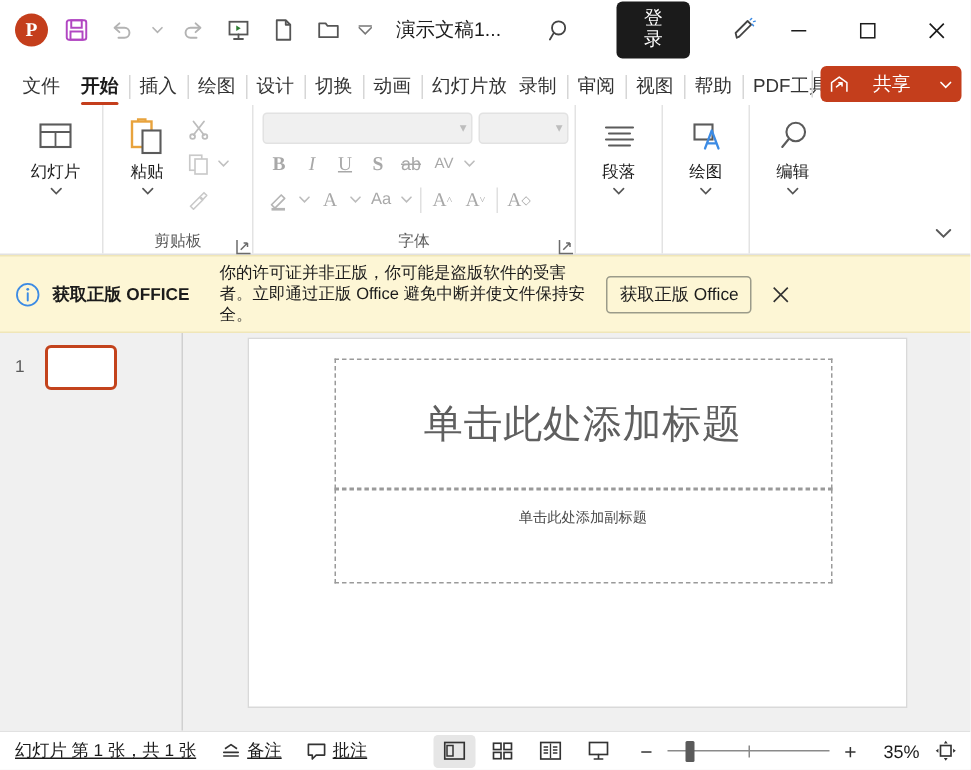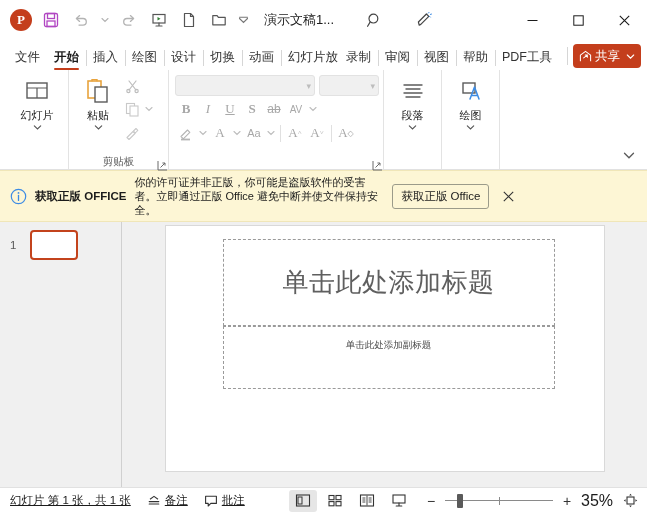--- a/index.html
+++ b/index.html
@@ -83,21 +83,21 @@
     content: ""; position: absolute;
     left: 6px; right: 6px; bottom: 0px; height: 2px;
     background: #c43e1c; border-radius: 1px;
   }
   .tab.clipped { overflow: hidden; max-width: 56px; }
   .share-btn {
     position: absolute; right: 6px; bottom: 2px;
     height: 24px;
     background: #c43e1c; color: #fff;
     border-radius: 4px;
-    display: flex; align-items: center; gap: 3px;
+    display: flex; align-items: center; gap: 16px;
     padding: 0 6px 0 6px;
     font-size: 12.5px;
     cursor: pointer;
   }
   .share-btn .sep-l { position:absolute; left:-6px; top:3px; bottom:3px; width:1px; background:#d6d6d6; }
 
   
   .ribbon {
     height: 100px; flex: 0 0 100px;
     background: #fff;
@@ -171,21 +171,21 @@
     border-top: 1px solid #f0e6b8;
     border-bottom: 1px solid #f0e6b8;
     display: flex; align-items: center;
     padding: 0 8px 0 10px;
     gap: 8px;
   }
   .msg-info { width: 17px; height: 17px; flex: 0 0 17px; }
   .msg-head { font-size: 11.5px; font-weight: bold; color: #1b1b1b; white-space: nowrap; }
   .msg-text {
     font-size: 11px; color: #1b1b1b; line-height: 14px;
-    width: 250px; flex: 0 0 250px; margin-left: 0;
+    width: 250px; flex: 0 0 250px; margin-left: 12px;
   }
   .msg-btn {
     background: #fdf6d5; border: 1px solid #9b9b8a;
     border-radius: 3px; font-size: 11.5px; color: #1b1b1b;
     padding: 4px 8px; cursor: pointer; white-space: nowrap;
     font-family: "Liberation Sans", sans-serif;
   }
   .msg-close { width: 22px; height: 22px; display:flex; align-items:center; justify-content:center; color:#333; cursor:pointer; }
 
   
@@ -260,21 +260,21 @@
   .viewbtn.active { background: #e6e6e6; }
   .zoomctl { display: flex; align-items: center; gap: 6px; margin-left: 8px; }
   .zminus, .zplus { width: 16px; height: 20px; display:flex; align-items:center; justify-content:center; font-size:14px; color:#333; }
   .slider { width: 108px; height: 20px; position: relative; display:flex; align-items:center; }
   .slider .track { position:absolute; left:0; right:0; height:1px; background:#8a8a8a; }
   .slider .mid { position:absolute; left:50%; top:6px; width:1px; height:8px; background:#8a8a8a; }
   .slider .knob {
     position: absolute; left: 12px; top: 3px;
     width: 6px; height: 14px; background: #5a5a5a; border-radius: 1px;
   }
-  .zoomval { font-size: 16px; color:#1b1b1b; width: 32px; text-align: right; }
+  .zoomval { font-size: 12px; color:#1b1b1b; width: 32px; text-align: right; }
   .fitbtn { width: 22px; height: 22px; display:flex; align-items:center; justify-content:center; margin-left: 6px; color:#333; }
   .ribbon-collapse {
     position: absolute; right: 10px; bottom: 6px;
     width: 16px; height: 16px; display:flex; align-items:center; justify-content:center;
     color: #5a5a5a;
   }
 </style>
 </head>
 <body>
 
@@ -337,20 +337,21 @@
 
     <div class="doc-title">演示文稿1...</div>
 
     <div class="title-search">
       <svg width="17" height="17" viewBox="0 0 17 17">
           <circle cx="7.4" cy="6.6" r="4.4" fill="none" stroke="#444" stroke-width="1.2"></circle>
           <path d="M4.1 10.1 1.6 14.3" stroke="#444" stroke-width="1.2" stroke-linecap="round"></path>
         </svg>
     </div>
 
+    <button class="signin-btn">登录</button>
 
     <div class="ink-btn">
       <svg width="18" height="18" viewBox="0 0 18 18">
           <path d="M4.2 14.2 3.4 11l8-8 2.4 2.4-8 8z" fill="none" stroke="#444" stroke-width="1.2" stroke-linejoin="round"></path>
           <path d="M13.2 2.2l.9-.9M15.4 3.4l1.1-.3M14.4 5.2l.9.9" stroke="#3c8be4" stroke-width="1" stroke-linecap="round"></path>
         </svg>
     </div>
 
     <div class="wincontrols">
       <div class="wc">
@@ -529,20 +530,21 @@
                 <path d="M1 1.5 4 4.5 7 1.5" fill="none" stroke="#bdbdbd" stroke-width="1.1" stroke-linecap="round"></path>
               </svg>
           </div>
           <div class="vdiv"></div>
           <div class="fbtn" style="font-family:'Liberation Serif',serif;font-size:13px">A<sup style="font-size:7px">˄</sup></div>
           <div class="fbtn" style="font-family:'Liberation Serif',serif;font-size:13px">A<sup style="font-size:7px">˅</sup></div>
           <div class="vdiv"></div>
           <div class="fbtn" style="font-family:'Liberation Serif',serif;font-size:13px">A<span style="font-size:8px">◇</span></div>
         </div>
       </div>
+      <div class="group-label">字体</div>
       <div class="dlg-launcher">
         <svg width="11" height="11" viewBox="0 0 11 11">
             <path d="M1 1v9h9" fill="none" stroke="#6b6b6b" stroke-width="1"></path>
             <path d="M3.5 7.5 8 3M8 3H5.4M8 3v2.6" stroke="#6b6b6b" stroke-width="1"></path>
           </svg>
       </div>
     </div>
 
     <div class="group" style="width:58px">
       <div class="group-body" style="justify-content:center">
@@ -577,20 +579,36 @@
             <svg width="9" height="7" viewBox="0 0 9 7">
                 <path d="M1.3 1.8 4.5 5 7.7 1.8" fill="none" stroke="#555" stroke-width="1.1" stroke-linecap="round"></path>
               </svg>
           </div>
         </div>
       </div>
       <div class="group-label"></div>
     </div>
 
     <div class="group" style="width:58px">
+      <div class="group-body" style="justify-content:center">
+        <div class="bigbtn">
+          <div class="glyph">
+            <svg width="28" height="28" viewBox="0 0 28 28">
+                <circle cx="15.5" cy="10" r="6.2" fill="none" stroke="#5b5b5b" stroke-width="1.4"></circle>
+                <path d="M11 14.5 6.5 20" stroke="#5b5b5b" stroke-width="1.4" stroke-linecap="round"></path>
+              </svg>
+          </div>
+          <div class="lbl">编辑</div>
+          <div class="chev">
+            <svg width="9" height="7" viewBox="0 0 9 7">
+                <path d="M1.3 1.8 4.5 5 7.7 1.8" fill="none" stroke="#555" stroke-width="1.1" stroke-linecap="round"></path>
+              </svg>
+          </div>
+        </div>
+      </div>
       <div class="group-label"></div>
     </div>
 
     <div class="ribbon-collapse">
       <svg width="12" height="9" viewBox="0 0 12 9">
           <path d="M1.5 2.3 6 6.8 10.5 2.3" fill="none" stroke="#5a5a5a" stroke-width="1.3" stroke-linecap="round"></path>
         </svg>
     </div>
   </div>
 

